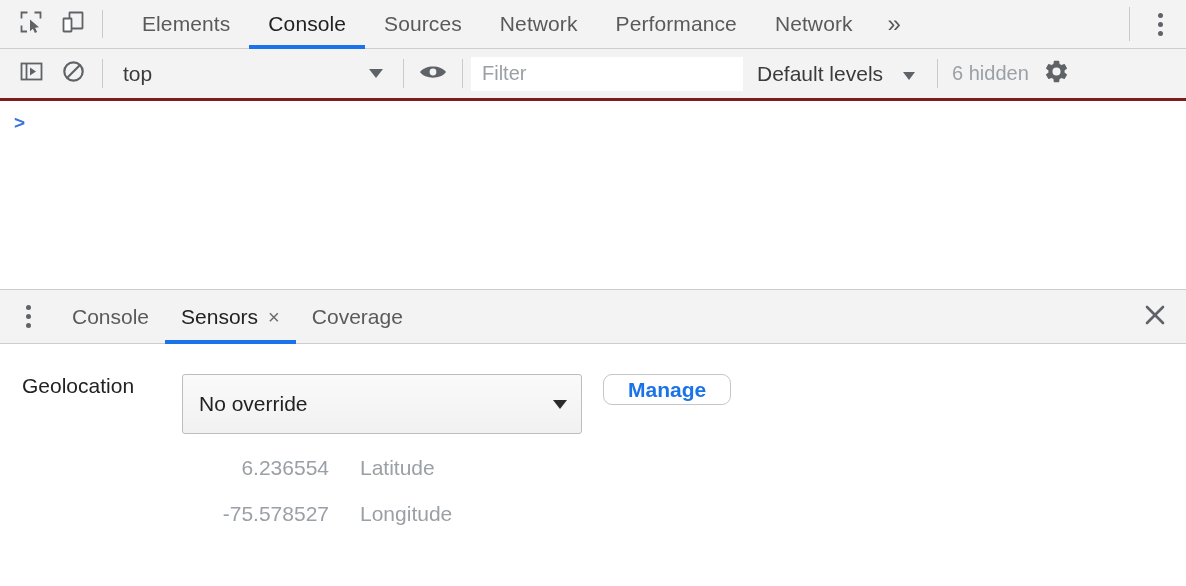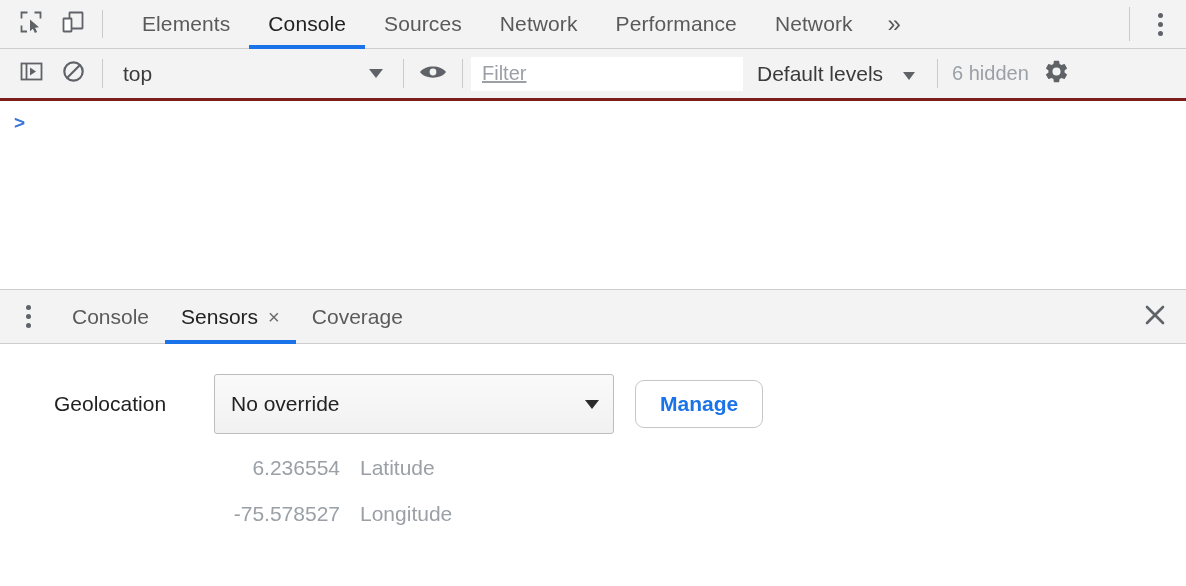--- a/index.html
+++ b/index.html
@@ -152,21 +152,20 @@
     height: 34px;
     background: #ffffff;
     border: 1px solid #ffffff;
     box-sizing: border-box;
     display: flex;
     align-items: center;
     padding: 0 10px;
     font-size: 20px;
     color: #9aa0a6;
     cursor: text;
-    text-decoration: underline;
   }
   .levels-select {
     display: flex;
     align-items: center;
     gap: 20px;
     padding: 0 14px 0 14px;
     height: 34px;
     cursor: pointer;
   }
   .levels-label {
@@ -298,23 +297,21 @@
 
   
   .sensors-panel {
     flex: 1;
     background: #ffffff;
     padding: 30px 0 0 0;
     overflow: hidden;
   }
   .geo-row {
     display: flex;
-    align-items: center;
     padding-left: 22px;
-    margin-left: 32px;
   }
   .geo-label {
     font-size: 21px;
     color: #222222;
     width: 160px;
   }
   .geo-select {
     width: 400px;
     height: 60px;
     box-sizing: border-box;
@@ -331,21 +328,21 @@
   }
   .geo-select .caret2 {
     width: 0;
     height: 0;
     border-left: 7px solid transparent;
     border-right: 7px solid transparent;
     border-top: 9px solid #2b2b2b;
   }
   .manage-btn {
     margin-left: 21px;
-    height: 48px;
+    height: 31px;
     box-sizing: border-box;
     border: 1px solid #c6c6c6;
     border-radius: 9px;
     background: #ffffff;
     color: #1a73e8;
     font-size: 21px;
     font-weight: bold;
     padding: 0 24px;
     display: flex;
     align-items: center;
@@ -357,21 +354,21 @@
     display: flex;
     align-items: center;
     margin-top: 22px;
     padding-left: 182px;
   }
   .coord-value {
     width: 178px;
     text-align: right;
     font-size: 21px;
     color: #9aa0a6;
-    padding-right: 20px;
+    padding-right: 31px;
     box-sizing: border-box;
     cursor: text;
   }
   .coord-name {
     font-size: 21px;
     color: #9aa0a6;
   }
 </style>
 </head>
 <body>

